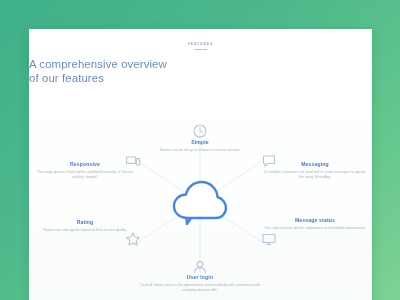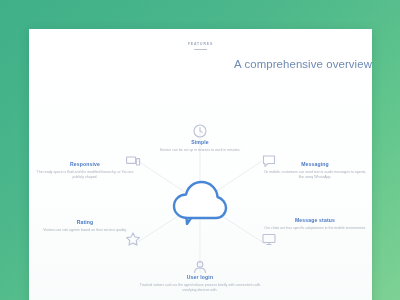--- a/index.html
+++ b/index.html
@@ -49,21 +49,21 @@
     height: 1px;
     background: #b9c3d4;
     margin: 2.5px auto 0;
   }
   
   .heading {
     position: absolute;
     top: 28px;
     left: 0;
     width: 100%;
-    text-align: right;
+    text-align: left;
     font-size: 11.4px;
     line-height: 14px;
     color: #6e8bb5;
     font-weight: normal;
     letter-spacing: 0.1px;
   }
   
   .diagram {
     position: absolute;
     left: 0;
@@ -120,20 +120,21 @@
 
   <div class="page-card">
 
     <div class="eyebrow-wrap">
       <div class="eyebrow">FEATURES</div>
       <div class="eyebrow-rule"></div>
     </div>
 
     <div class="heading">
       <span>A comprehensive overview</span><br>
+      <span>of  our features</span>
     </div>
 
     <div class="diagram">
 
       <svg class="spokes" viewBox="0 0 343 200">
         <g stroke="#e2e7ee" stroke-width="0.7" fill="none">
           <line x1="171" y1="107" x2="171" y2="36"></line>
           <line x1="171" y1="107" x2="233" y2="66"></line>
           <line x1="171" y1="107" x2="238" y2="150"></line>
           <line x1="171" y1="107" x2="171" y2="178"></line>

